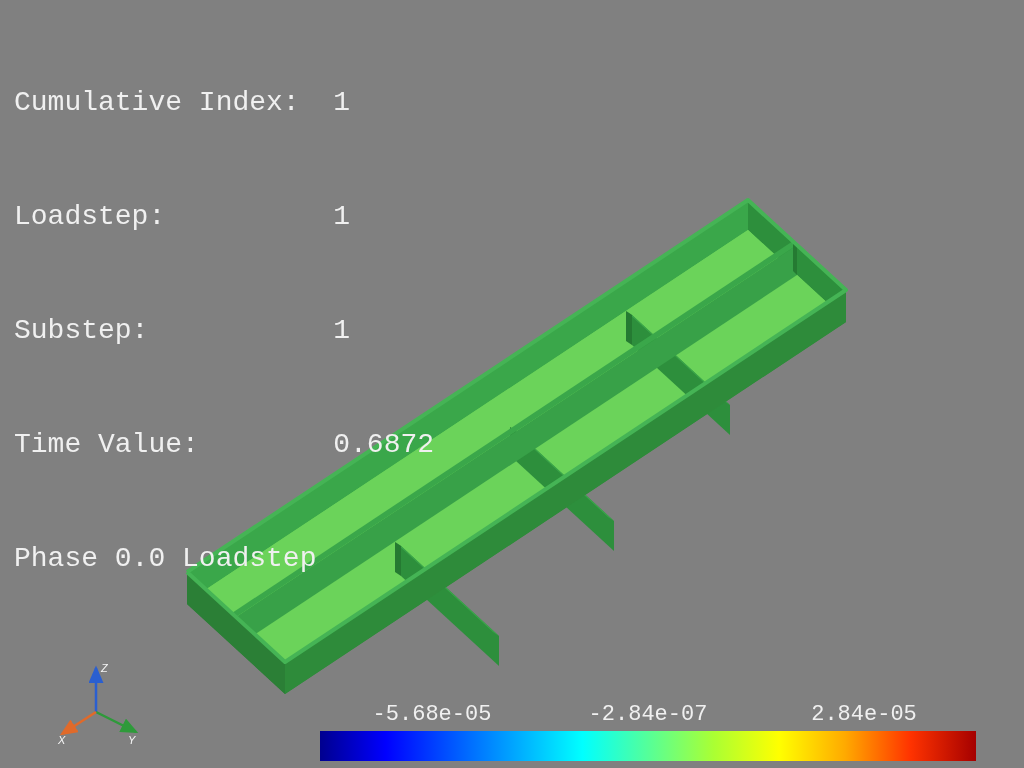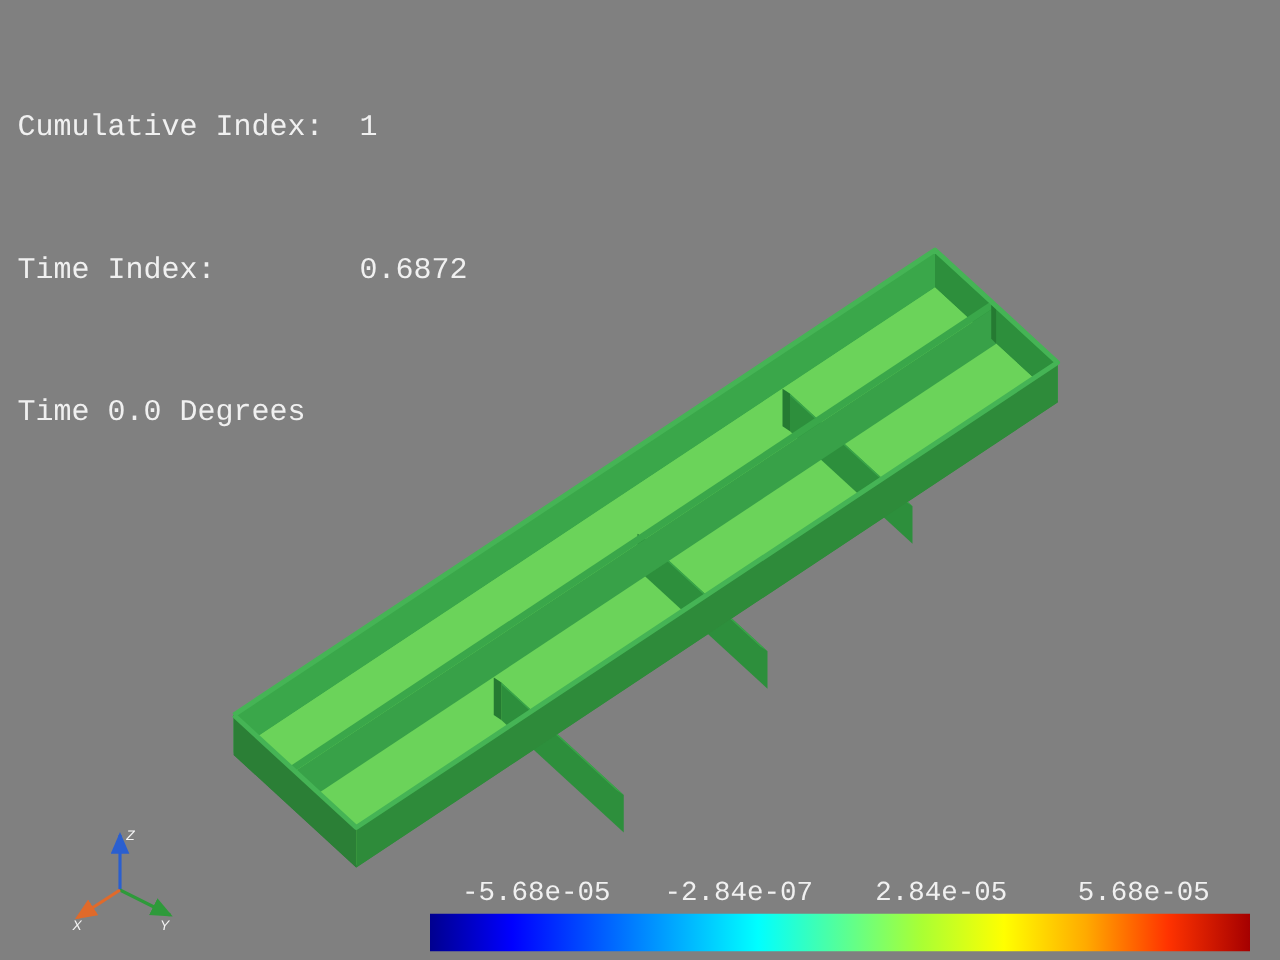--- a/index.html
+++ b/index.html
@@ -15,32 +15,32 @@
     position: relative;
     width: 1024px;
     height: 768px;
   }
   
   .info {
     position: absolute;
     left: 14px;
     top: 8px;
     color: #f0f0f0;
-    font-size: 24px;
+    font-size: 28px;
     line-height: 38px;
     white-space: pre;
   }
   .info .row { display: block; }
   .info .lbl, .info .val { display: inline; }
   
   .triad { position: absolute; left: 56px; top: 662px; width: 100px; height: 84px; }
   .triad svg { overflow: visible; }
   .ax-label { font-family: sans-serif; font-size: 11px; font-style: italic; fill: #f5f5f5; }
   
-  .cbar-wrap { position: absolute; left: 344px; top: 702px; width: 656px; }
+  .cbar-wrap { position: absolute; left: 320px; top: 702px; width: 656px; }
   .cbar-ticks {
     color: #f0f0f0;
     font-size: 22px;
     font-family: "Courier New", monospace;
     display: flex;
     justify-content: space-between;
     padding: 0 4px 4px 4px;
   }
   .cbar-ticks span { flex: 1; text-align: center; }
   .cbar {
@@ -112,22 +112,24 @@
     </g>
 
     <polygon points="285,662 846,290 846,322 285,694" fill="#2e8b3a"></polygon>
     <polygon points="187,572 285,662 285,694 187,604" fill="#2b7f36"></polygon>
 
     <polyline points="187,572 748,200 846,290 285,662 187,572" fill="none" stroke="#45b455" stroke-width="4" stroke-linejoin="round"></polyline>
   </svg>
 
   <div class="info">
     <span class="row"><span class="lbl">Cumulative Index:  </span><span class="val">1</span></span>
-    <span class="row"><span class="lbl">Time Index:        </span><span class="val">0.6872</span></span>
-    <span class="row"><span class="lbl">Time 0.0 Degrees</span><span class="val"></span></span>
+    <span class="row"><span class="lbl">Loadstep:          </span><span class="val">1</span></span>
+    <span class="row"><span class="lbl">Substep:           </span><span class="val">1</span></span>
+    <span class="row"><span class="lbl">Time Value:        </span><span class="val">0.6872</span></span>
+    <span class="row"><span class="lbl">Phase 0.0 Loadstep</span><span class="val"></span></span>
   </div>
 
   <div class="triad">
     <svg width="100" height="84" viewBox="0 0 100 84">
       <defs>
         <marker id="arr-r" markerWidth="8" markerHeight="8" refX="6" refY="3" orient="auto">
           <path d="M0,0 L7,3 L0,6 Z" fill="#e06a2a"></path>
         </marker>
         <marker id="arr-g" markerWidth="8" markerHeight="8" refX="6" refY="3" orient="auto">
           <path d="M0,0 L7,3 L0,6 Z" fill="#2e9a3a"></path>
@@ -144,18 +146,17 @@
       <text class="ax-label" x="72" y="82">Y</text>
       <text class="ax-label" x="2" y="82">X</text>
     </svg>
   </div>
 
   <div class="cbar-wrap">
     <div class="cbar-ticks">
       <span>-5.68e-05</span>
       <span>-2.84e-07</span>
       <span>2.84e-05</span>
-      <span>5.68e-05</span>
     </div>
     <div class="cbar"></div>
   </div>
 
 </div>
 
 </body></html>

